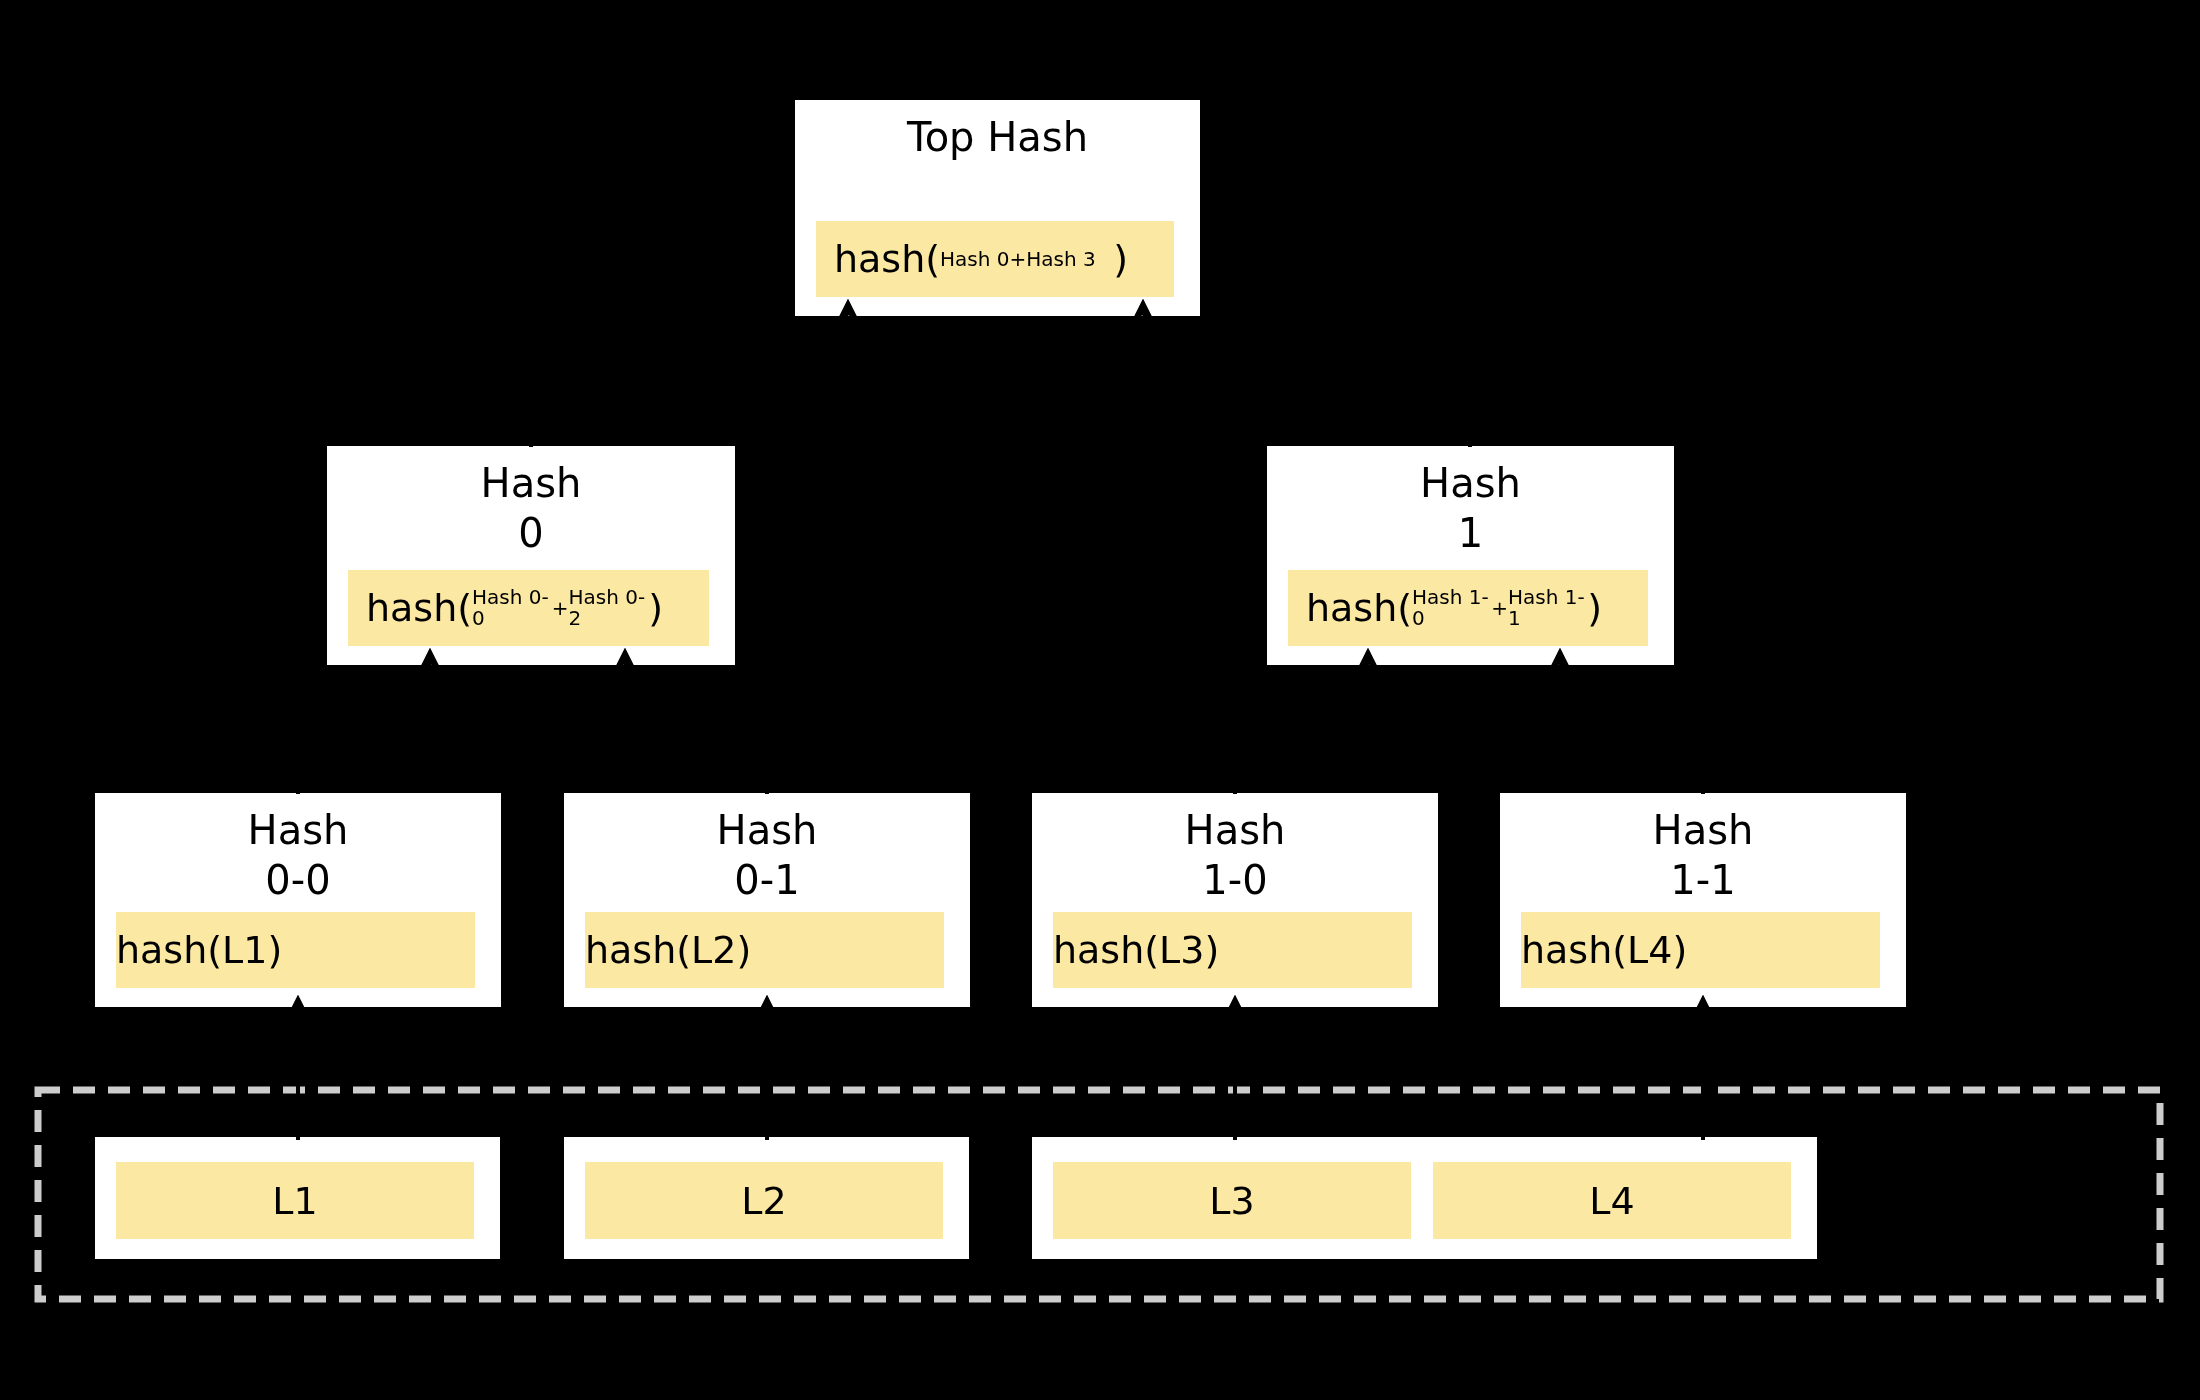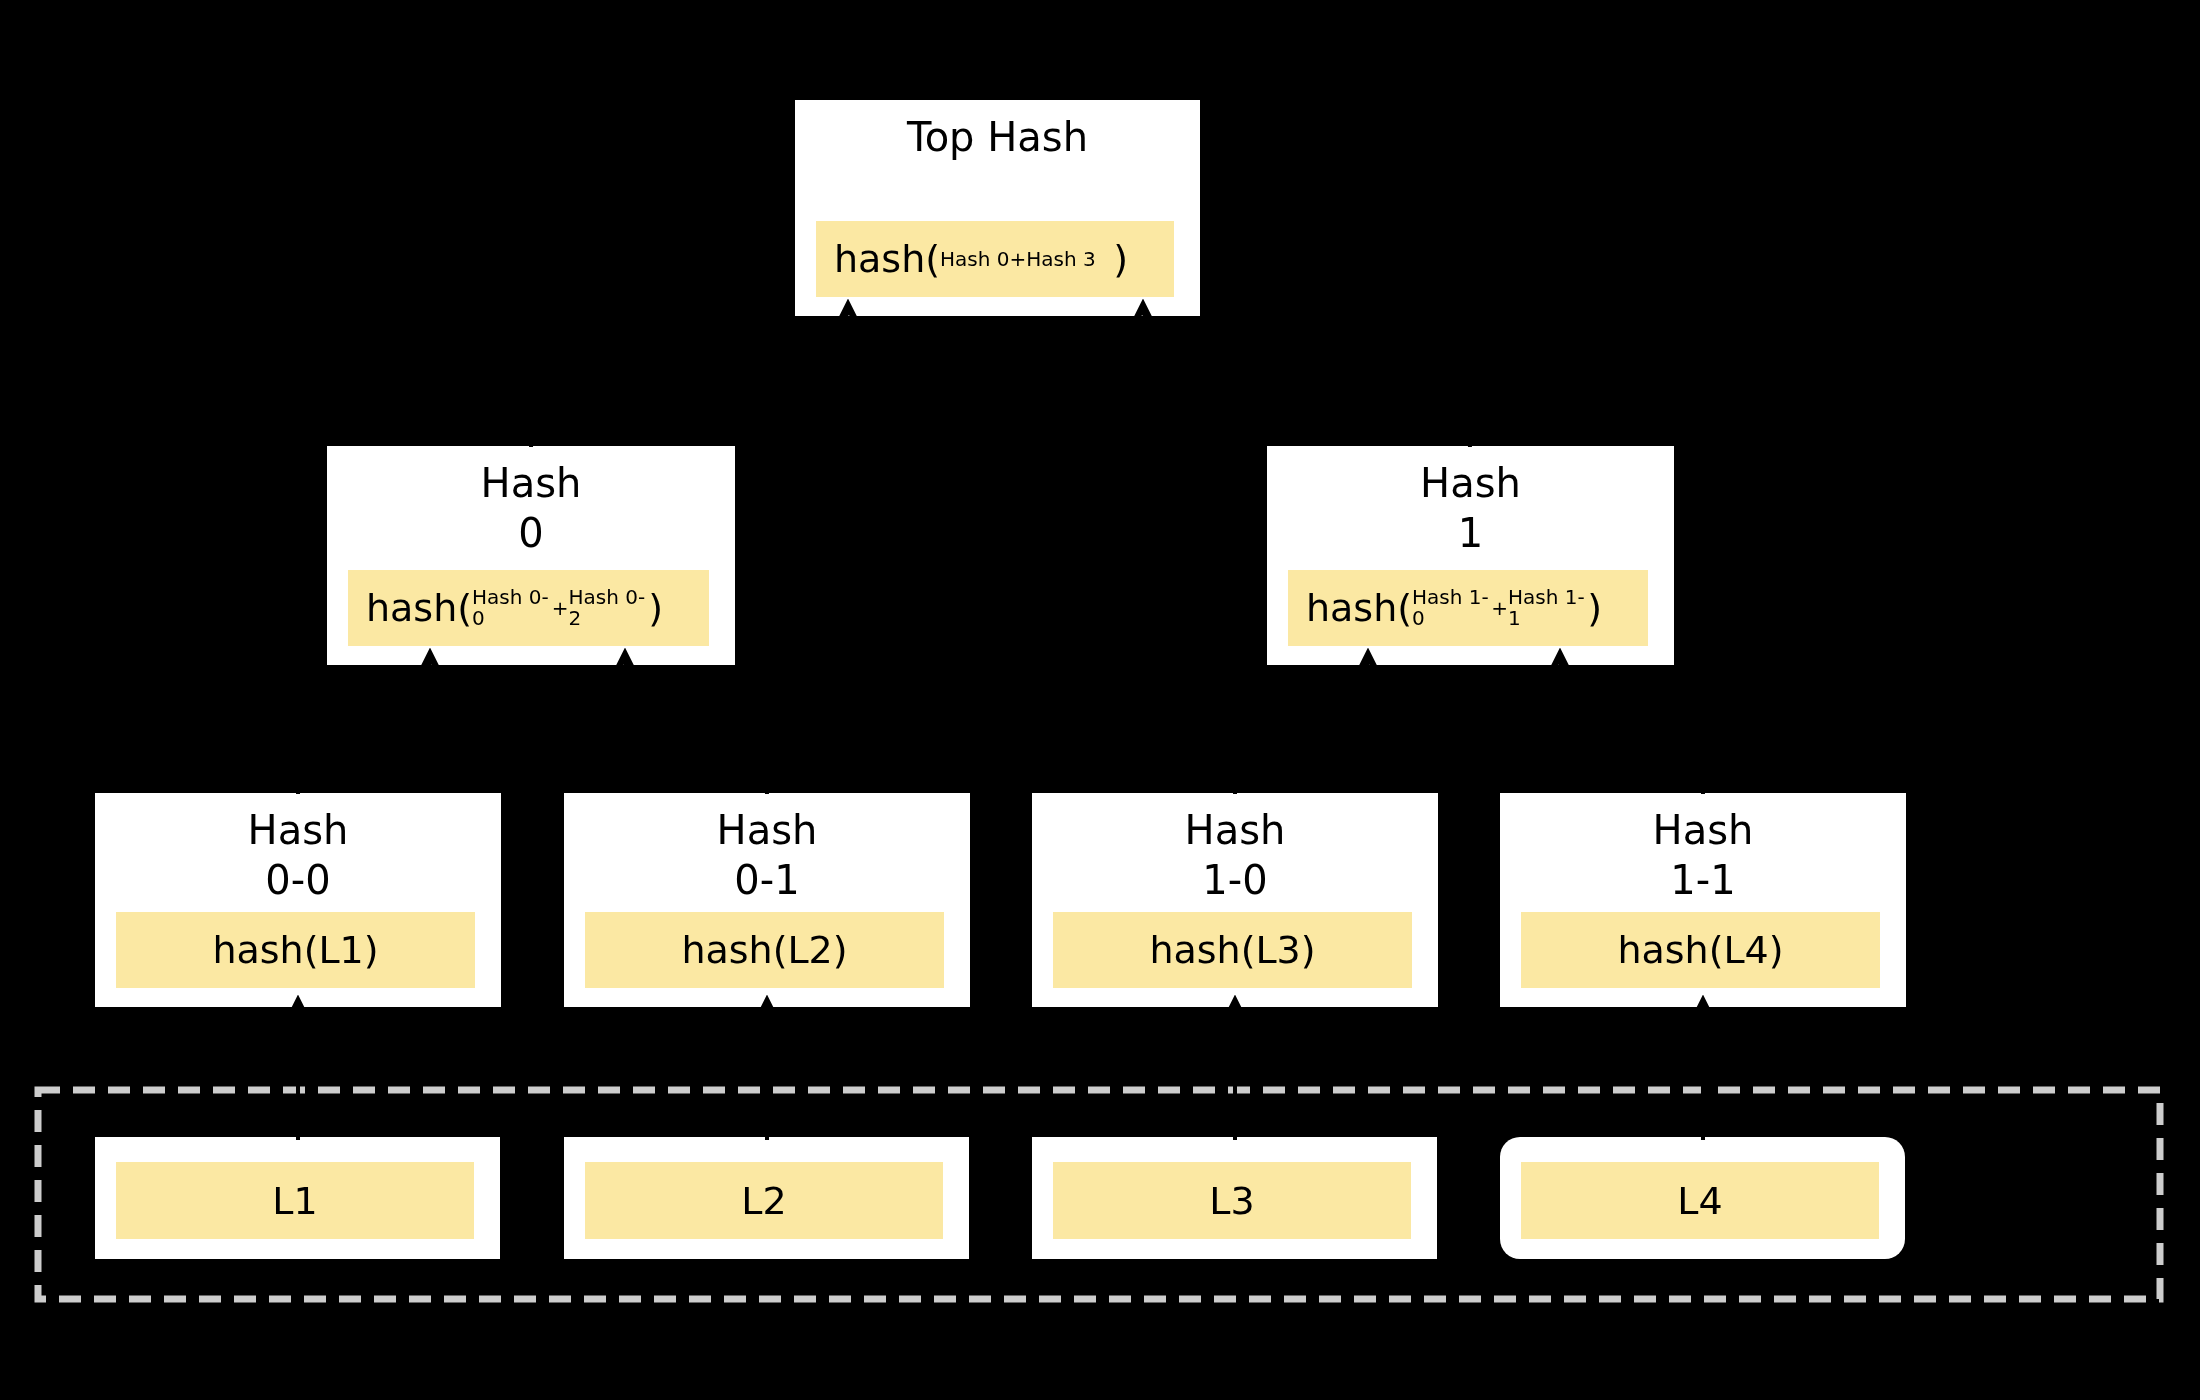--- a/index.html
+++ b/index.html
@@ -40,21 +40,21 @@
   }
   .node.root .title { }
   .strip {
     position: absolute;
     left: 21px; right: 26px; bottom: 19px;
     height: 76px;
     background: var(--highlight-fill);
     display: flex;
     align-items: center;
   }
-  .strip.centered { justify-content: center; font-size: 38px; }
+  .strip.centered { font-size: 38px; }
   .fn-open  { font-size: 38px; padding-left: 18px; }
   .fn-close { font-size: 38px; padding-right: 46px; }
   .arg-stack {
     flex: 1;
     display: flex;
     flex-direction: row;
     align-items: center;
     font-size: 20px;
     line-height: 21px;
   }
@@ -90,21 +90,21 @@
   .node.int-1       { left: 1267px; top: 446px; width: 407px; height: 219px; }
   .node.leaf        { top: 793px; width: 406px; height: 214px; }
   .node.leaf-0      { left: 95px; }
   .node.leaf-1      { left: 564px; }
   .node.leaf-2      { left: 1032px; }
   .node.leaf-3      { left: 1500px; }
   .block            { top: 1137px; width: 405px; height: 122px; }
   .block.block-0    { left: 95px; }
   .block.block-1    { left: 564px; }
   .block.block-2    { left: 1032px; }
-  .block.block-3    { left: 1500px; border-radius: 20px; }
+  .block.block-3    { left: 1412px; }
 </style>
 </head>
 <body>
 
 <div class="canvas">
 
   <svg class="layer" viewBox="0 0 2200 1400">
     <rect class="dashed-rect" x="38" y="1090" width="2122" height="209"></rect>
   </svg>
 

